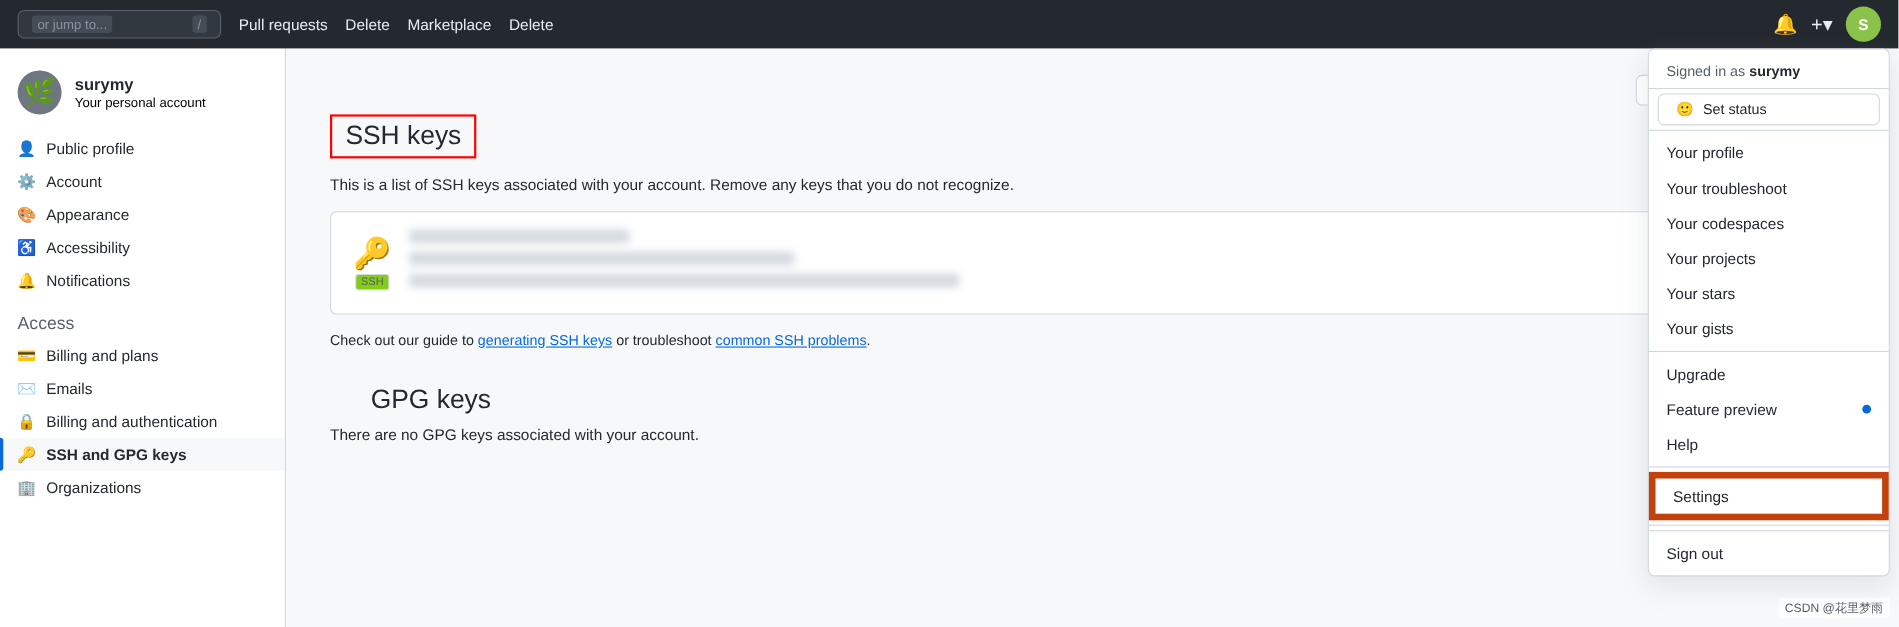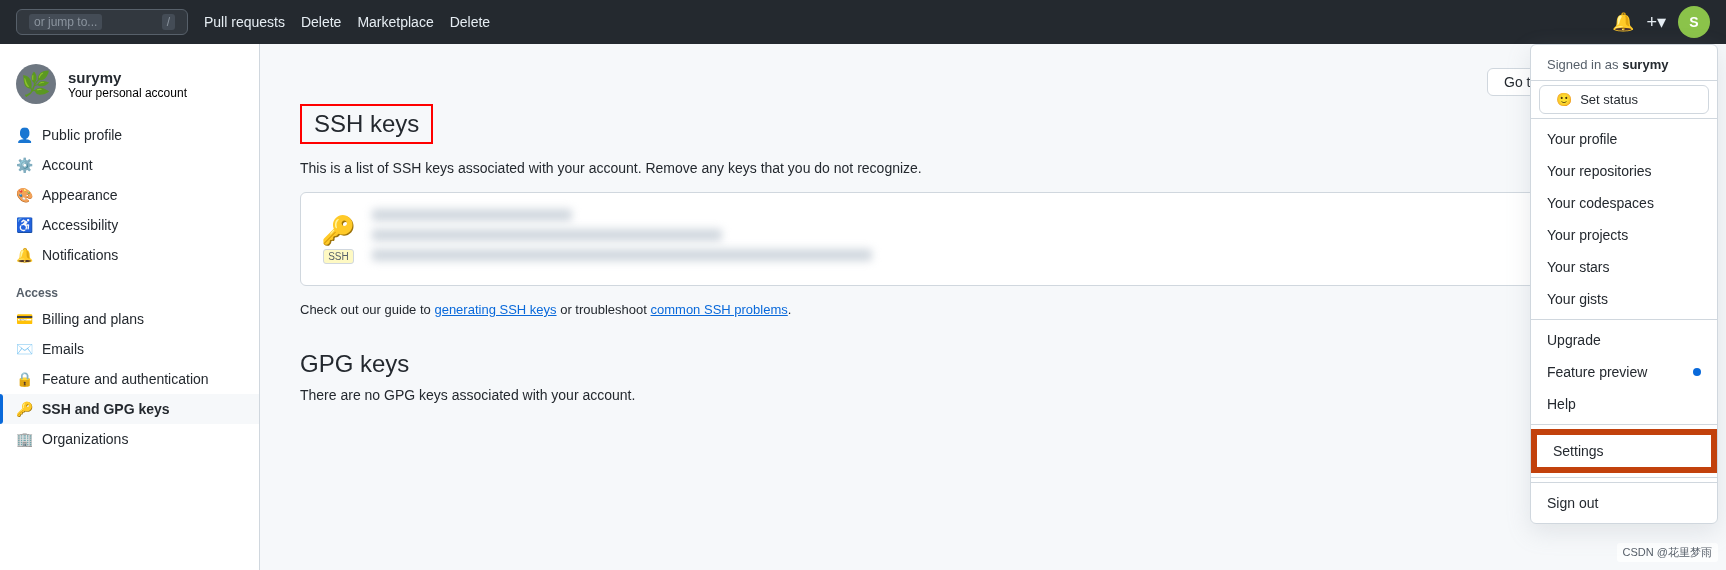--- a/index.html
+++ b/index.html
@@ -16,21 +16,21 @@
       position: relative;
       z-index: 10;
     }
     .topnav-search {
       background: #32383f;
       border: 1px solid #57606a;
       border-radius: 6px;
       color: #adbac7;
       padding: 4px 12px;
       font-size: 13px;
-      width: 172px;
+      width: 185px;
       display: flex;
       align-items: center;
       justify-content: space-between;
     }
     .topnav-search span { color: #8b949e; font-size: 12px; background: #444c56; border-radius: 3px; padding: 1px 5px; }
     .topnav-links { display: flex; gap: 16px; align-items: center; }
     .topnav-link { color: #e6edf3; text-decoration: none; font-size: 14px; font-weight: 500; }
     .topnav-right { margin-left: auto; display: flex; align-items: center; gap: 12px; }
     .topnav-icon { color: #e6edf3; font-size: 18px; cursor: pointer; }
     .avatar-btn { width: 32px; height: 32px; border-radius: 50%; overflow: hidden; cursor: pointer; background: #8bc34a; display: flex; align-items: center; justify-content: center; color: white; font-size: 14px; font-weight: bold; }
@@ -44,21 +44,21 @@
       background: #fff;
       border-right: 1px solid #d0d7de;
       padding: 20px 0;
       flex-shrink: 0;
     }
     .sidebar-header { display: flex; align-items: center; gap: 12px; padding: 0 16px 16px; }
     .sidebar-avatar { width: 40px; height: 40px; border-radius: 50%; background: #6e7781; overflow: hidden; display: flex; align-items: center; justify-content: center; }
     .sidebar-username { font-weight: 600; color: #24292f; font-size: 15px; }
     .sidebar-subtitle { color: #000000; font-size: 12px; }
     .sidebar-nav { list-style: none; }
-    .sidebar-section-title { padding: 16px 16px 4px; font-size: 12px; color: #57606a; font-weight: 700; text-transform: none; }
+    .sidebar-section-title { padding: 16px 16px 4px; font-size: 16px; color: #57606a; font-weight: 400; text-transform: none; }
     .sidebar-item {
       display: flex;
       align-items: center;
       gap: 10px;
       padding: 7px 16px;
       color: #24292f;
       cursor: pointer;
       font-size: 14px;
       text-decoration: none;
       position: relative;
@@ -71,46 +71,46 @@
     .main-content { flex: 1; padding: 24px 40px; background: #f6f8fa; overflow: auto; }
     .page-header { display: flex; justify-content: space-between; align-items: center; margin-bottom: 16px; }
     .page-title { font-size: 24px; font-weight: 400; color: #24292f; border: 2px solid red; padding: 4px 12px; }
     .btn-green { background: #2da44e; color: white; border: none; border-radius: 6px; padding: 5px 16px; font-size: 14px; cursor: pointer; font-weight: 500; border: 2px solid red; }
     .btn-outline { background: white; color: #24292f; border: 1px solid #d0d7de; border-radius: 6px; padding: 5px 16px; font-size: 14px; cursor: pointer; }
     .description { color: #24292f; font-size: 14px; margin-bottom: 16px; }
 
     
     .key-card { background: white; border: 1px solid #d0d7de; border-radius: 6px; padding: 16px 20px; margin-bottom: 16px; display: flex; align-items: center; gap: 16px; }
     .key-icon { font-size: 32px; color: #57606a; display: flex; flex-direction: column; align-items: center; gap: 2px; }
-    .key-icon-label { font-size: 10px; background: #fef9c3; border: 1px solid #d0d7de; border-radius: 3px; padding: 1px 4px; color: #57606a; }
+    .key-icon-label { font-size: 10px; background: #84cc16; border: 1px solid #d0d7de; border-radius: 3px; padding: 1px 4px; color: #57606a; }
     .key-details { flex: 1; }
     .key-line { height: 12px; background: #d0d7de; border-radius: 3px; margin-bottom: 8px; }
     .key-line.short { width: 200px; }
     .key-line.medium { width: 350px; }
     .key-line.long { width: 500px; }
     .delete-btn { background: white; color: #cf222e; border: 1px solid #cf222e; border-radius: 6px; padding: 5px 16px; font-size: 13px; cursor: pointer; }
 
     .helper-text { font-size: 13px; color: #24292f; margin-bottom: 32px; }
     .helper-text a { color: #0969da; }
 
     
-    .section-header { display: flex; justify-content: space-between; align-items: center; margin-bottom: 8px; }
+    .section-header { display: flex; justify-content: space-between; align-items: center; margin-bottom: 8px; margin-left: 37px; }
     .section-title { font-size: 24px; font-weight: 400; color: #24292f; }
     .section-desc { font-size: 14px; color: #24292f; }
 
     
     .dropdown-overlay {
       position: fixed;
       top: 44px;
       right: 8px;
       background: white;
       border: 1px solid #d0d7de;
       border-radius: 6px;
       box-shadow: 0 8px 24px rgba(140,149,159,0.2);
-      width: 188px;
+      width: 220px;
       z-index: 100;
       padding: 4px 0;
     }
     .dropdown-header { padding: 8px 16px; font-size: 13px; color: #57606a; border-bottom: 1px solid #d0d7de; }
     .dropdown-header strong { color: #24292f; }
     .dropdown-item {
       display: flex;
       align-items: center;
       gap: 8px;
       padding: 8px 16px;
@@ -218,21 +218,21 @@
       <li class="sidebar-item">
         <span class="sidebar-icon">💳</span>
         <span>Billing and plans</span>
       </li>
       <li class="sidebar-item">
         <span class="sidebar-icon">✉️</span>
         <span>Emails</span>
       </li>
       <li class="sidebar-item">
         <span class="sidebar-icon">🔒</span>
-        <span>Feature and authentication</span>
+        <span>Billing and authentication</span>
       </li>
       <li class="sidebar-item active">
         <span class="sidebar-icon">🔑</span>
         <span>SSH and GPG keys</span>
       </li>
       <li class="sidebar-item">
         <span class="sidebar-icon">🏢</span>
         <span>Organizations</span>
       </li>
     </ul>
@@ -283,21 +283,21 @@
   </div>
 
   <button class="set-status-btn">
     <span>🙂</span>
     <span>Set status</span>
   </button>
 
   <div class="dropdown-divider"></div>
 
   <a class="dropdown-item">Your profile</a>
-  <a class="dropdown-item">Your repositories</a>
+  <a class="dropdown-item">Your troubleshoot</a>
   <a class="dropdown-item">Your codespaces</a>
   <a class="dropdown-item">Your projects</a>
   <a class="dropdown-item">Your stars</a>
   <a class="dropdown-item">Your gists</a>
 
   <div class="dropdown-divider"></div>
 
   <a class="dropdown-item">Upgrade</a>
   <a class="dropdown-item">
     <span>Feature preview</span>

